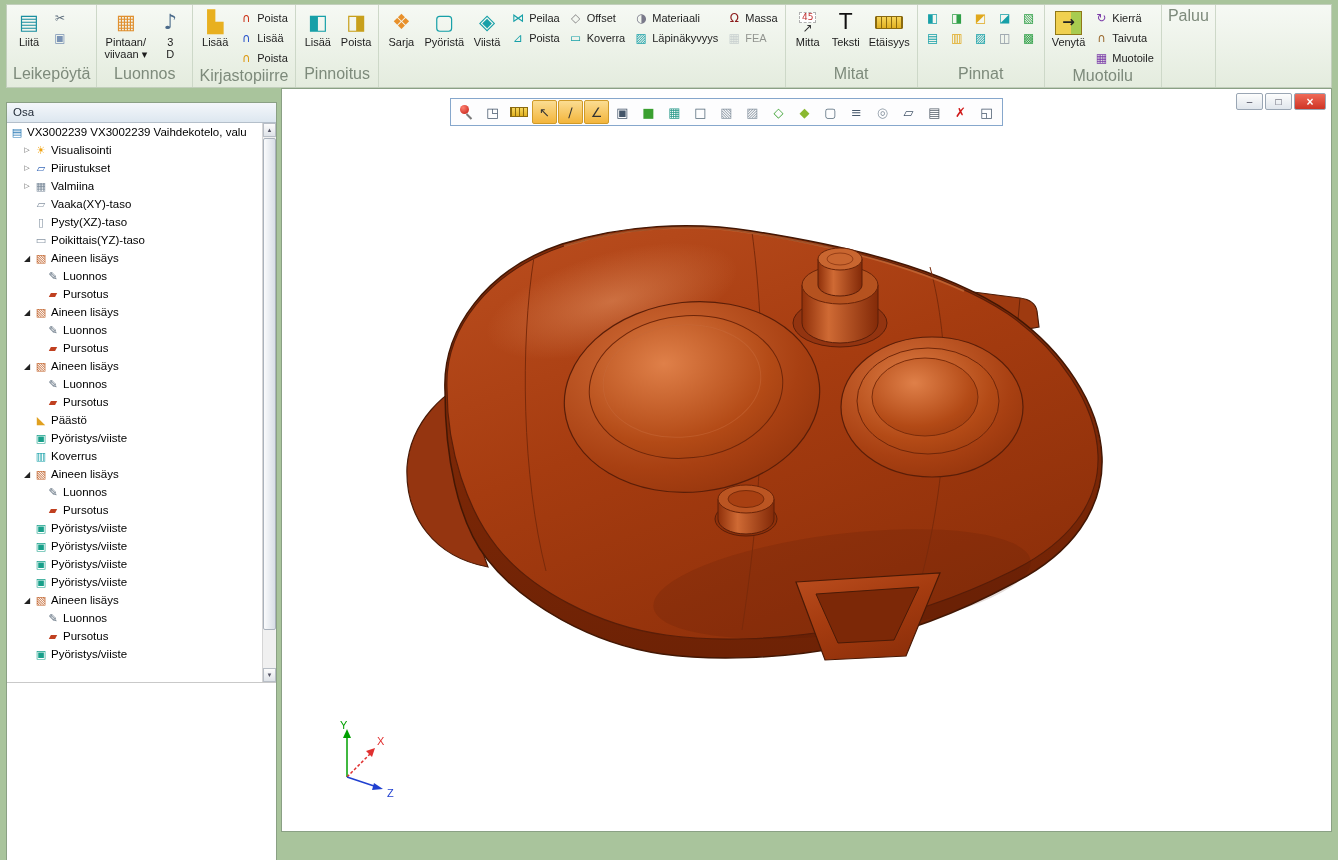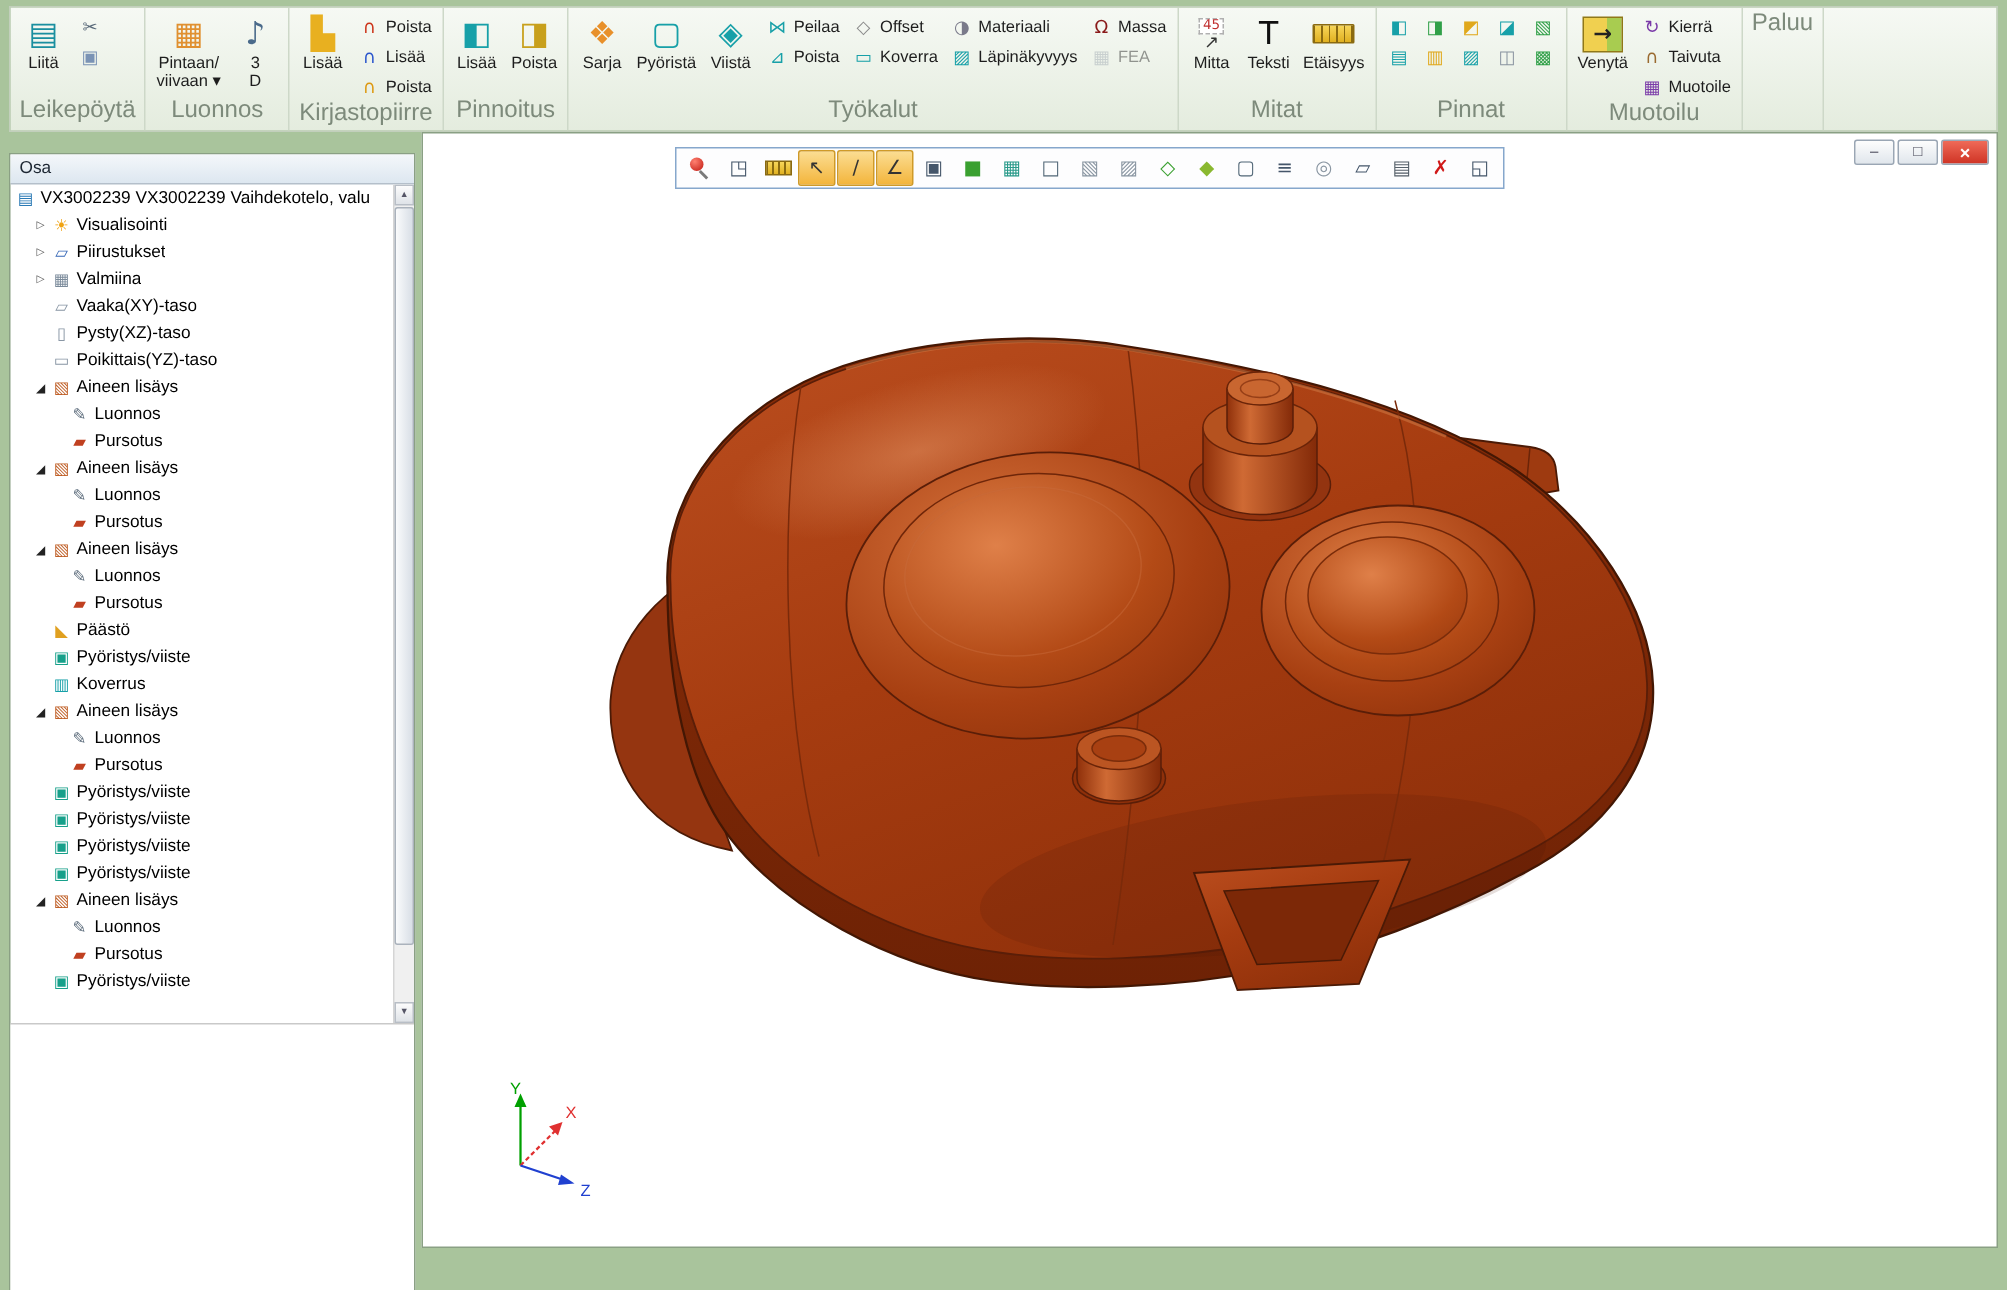--- a/index.html
+++ b/index.html
@@ -219,21 +219,20 @@
             <div class="small-btn">
               <span class="ic small-ic ic-mass-icon" style="color: rgb(138, 26, 26);">Ω</span>
               <span class="small-label">Massa</span>
             </div>
             <div class="small-btn disabled">
               <span class="ic small-ic ic-fea-icon" style="color: rgb(154, 164, 174);">▦</span>
               <span class="small-label">FEA</span>
             </div>
           </div>
         </div>
-        <div class="rg-label">Työkalut</div>
       </div>
       <div class="ribbon-group">
         <div class="rg-content">
           <div class="big-btn">
             <span class="ic big-ic ic-measure-icon"></span>
             <div class="big-label">Mitta</div>
           </div>
           <div class="big-btn">
             <span class="ic big-ic ic-text-icon" style="color: rgb(16, 16, 16);">T</span>
             <div class="big-label">Teksti</div>

